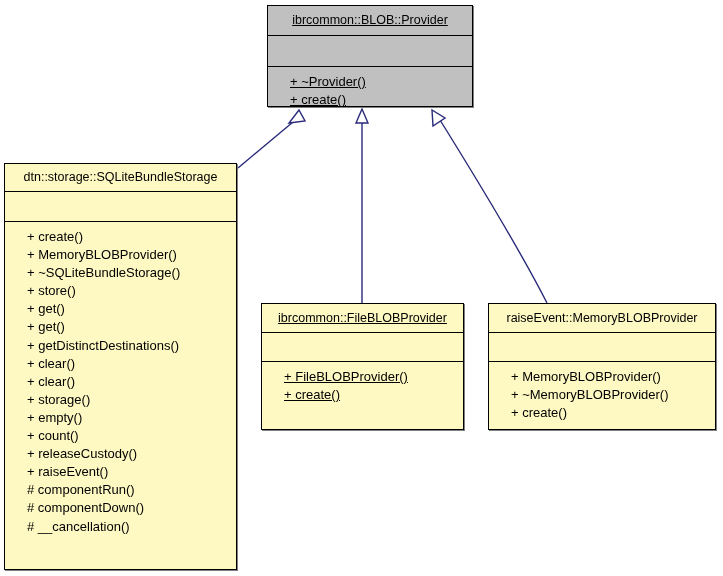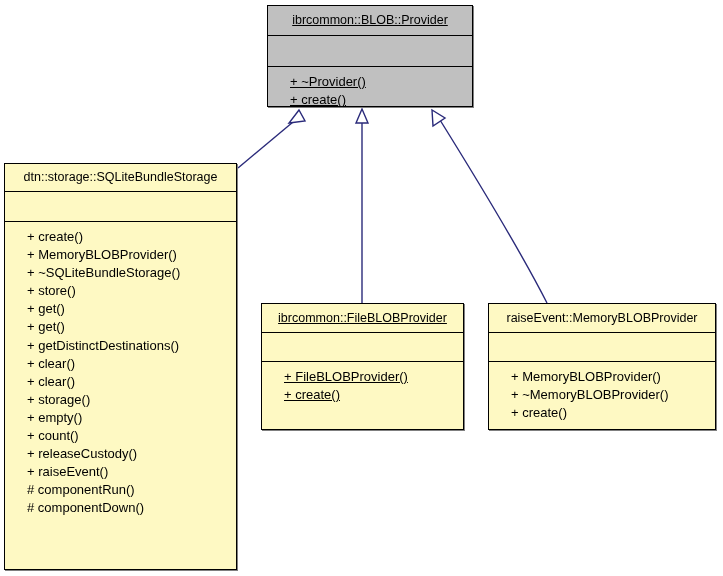--- a/index.html
+++ b/index.html
@@ -118,20 +118,21 @@
       <div class="member">+ getDistinctDestinations()</div>
       <div class="member">+ clear()</div>
       <div class="member">+ clear()</div>
       <div class="member">+ storage()</div>
       <div class="member">+ empty()</div>
       <div class="member">+ count()</div>
       <div class="member">+ releaseCustody()</div>
       <div class="member">+ raiseEvent()</div>
       <div class="member"># componentRun()</div>
       <div class="member"># componentDown()</div>
+      <div class="member"># __cancellation()</div>
     </div>
   </div>
 
   <div class="uml-class" style="left:261px; top:303px; width:203px; height:127px;text-decoration:underline;">
     <div class="compartment-name" style="height:29px;">ibrcommon::FileBLOBProvider</div>
     <div class="compartment-attrs" style="height:29px;"></div>
     <div class="compartment-ops">
       <div class="member">+ FileBLOBProvider()</div>
       <div class="member">+ create()</div>
     </div>

